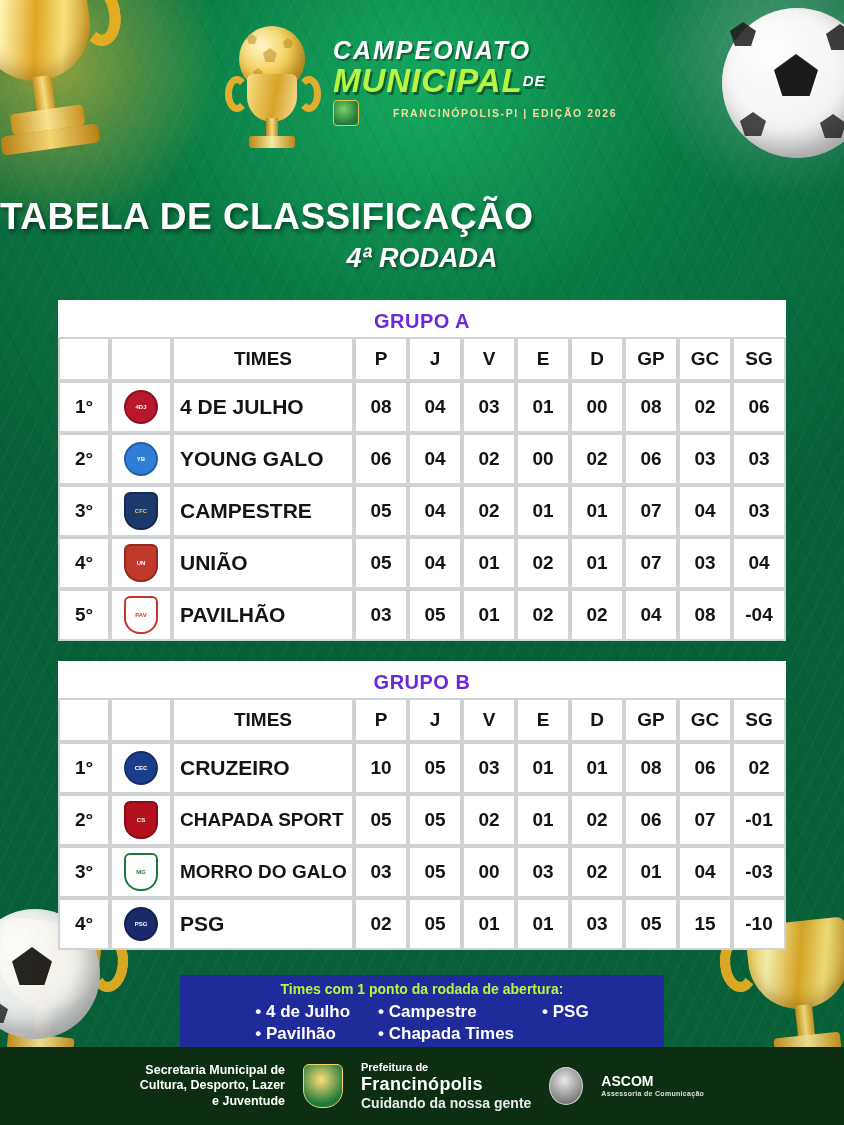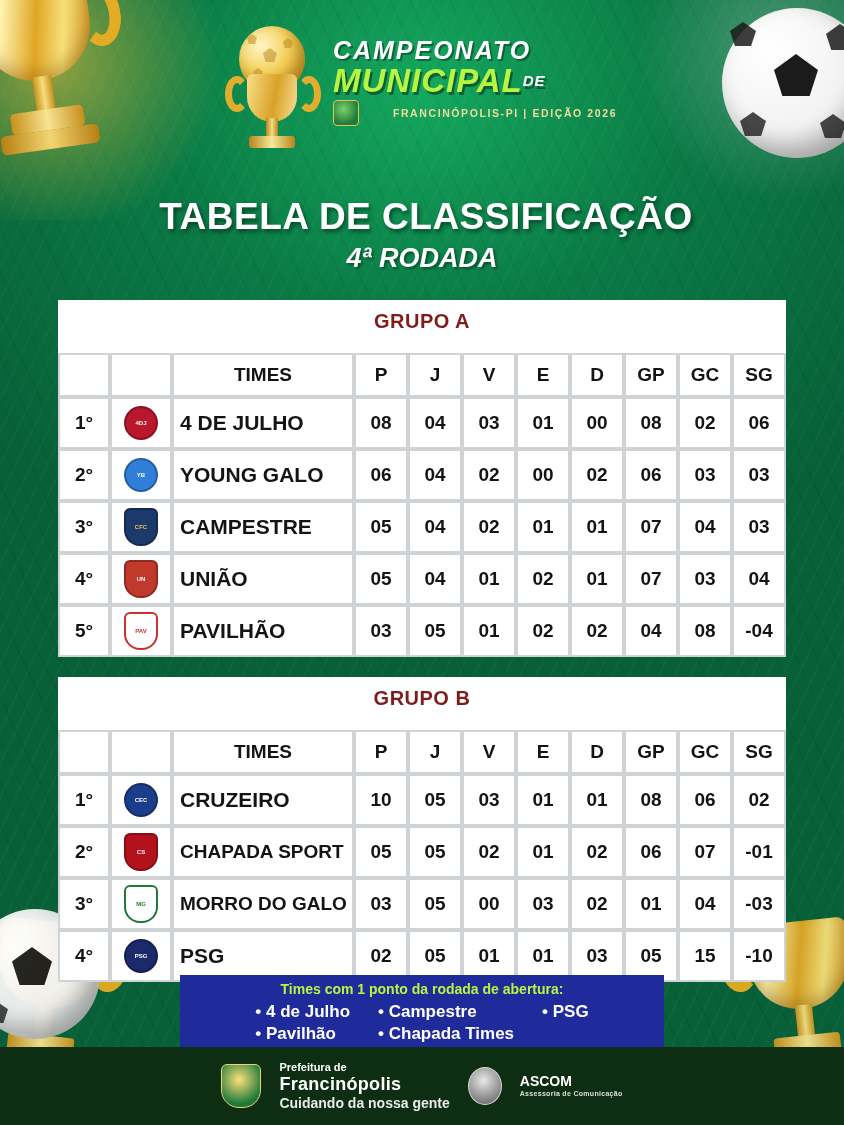--- a/index.html
+++ b/index.html
@@ -121,36 +121,36 @@
     width: 26px; height: 26px; border-radius: 4px;
     background: radial-gradient(circle at 40% 35%, #7ad16a, #1f7a3b 70%);
     border: 1.5px solid #e8c54a;
   }
   .logo-sub-text {
     font-size: 10.5px; letter-spacing: 1.6px; font-weight: 700; color: #f1dd9a; margin-left: 28px;
   }
 
   
   .title {
-    position: absolute; top: 196px; left: 8px; right: 0; text-align:center;
+    position: absolute; top: 196px; left: 0; right: 0; 
     font-size: 37px; font-weight: 900; color: #ffffff; letter-spacing: .5px;
     text-shadow: 2px 3px 4px rgba(0,0,0,.45);
   }
   .subtitle {
     position: absolute; top: 243px; left: 0; right: 0; text-align:center;
     font-size: 27px; font-weight: 900; font-style: italic; color: #ffffff;
     text-shadow: 2px 2px 3px rgba(0,0,0,.4);
   }
 
   
   .tables { position:absolute; left: 58px; right: 58px; top: 300px; }
   .group-header {
     background:#ffffff; border: 2px solid #ffffff;
-    text-align:center; font-size: 20px; font-weight: 800; color: #7f1d1d;
-    padding: 8px 0 18px; letter-spacing: .5px;
+    text-align:center; font-size: 20px; font-weight: 800; color: #6d28d9;
+    padding: 8px 0 2px; letter-spacing: .5px;
   }
   table { width: 100%; border-collapse: separate; border-spacing: 0; }
   table.tbl td, table.tbl th {
     background: #ffffff; border: 2px solid #cfd3d6;
     height: 52px; text-align:center; vertical-align: middle;
   }
   table.tbl th { font-size: 19px; font-weight: 800; color:#141414; height: 44px; }
   .c-pos { width: 52px; font-size: 19px; font-weight: 800; color:#141414; }
   .c-logo { width: 62px; }
   .c-team { text-align: left !important; padding-left: 6px; }
@@ -487,20 +487,25 @@
         <div>• Campestre</div>
         <div>• Chapada Times</div>
       </div>
       <div class="note-col">
         <div>• PSG</div>
       </div>
     </div>
   </div>
 
   <div class="bottombar">
+    <div class="sec-txt">
+      <div>Secretaria Municipal de</div>
+      <div>Cultura, Desporto, Lazer</div>
+      <div>e Juventude</div>
+    </div>
     <div class="pref-crest"></div>
     <div class="pref-txt">
       <span>Prefeitura de</span>
       <b>Francinópolis</b>
       <span class="cui">Cuidando da nossa gente</span>
     </div>
     <div class="asc-crest"></div>
     <div class="asc-txt">
       <span>ASCOM</span>
       <span class="s">Assessoria de Comunicação</span>

